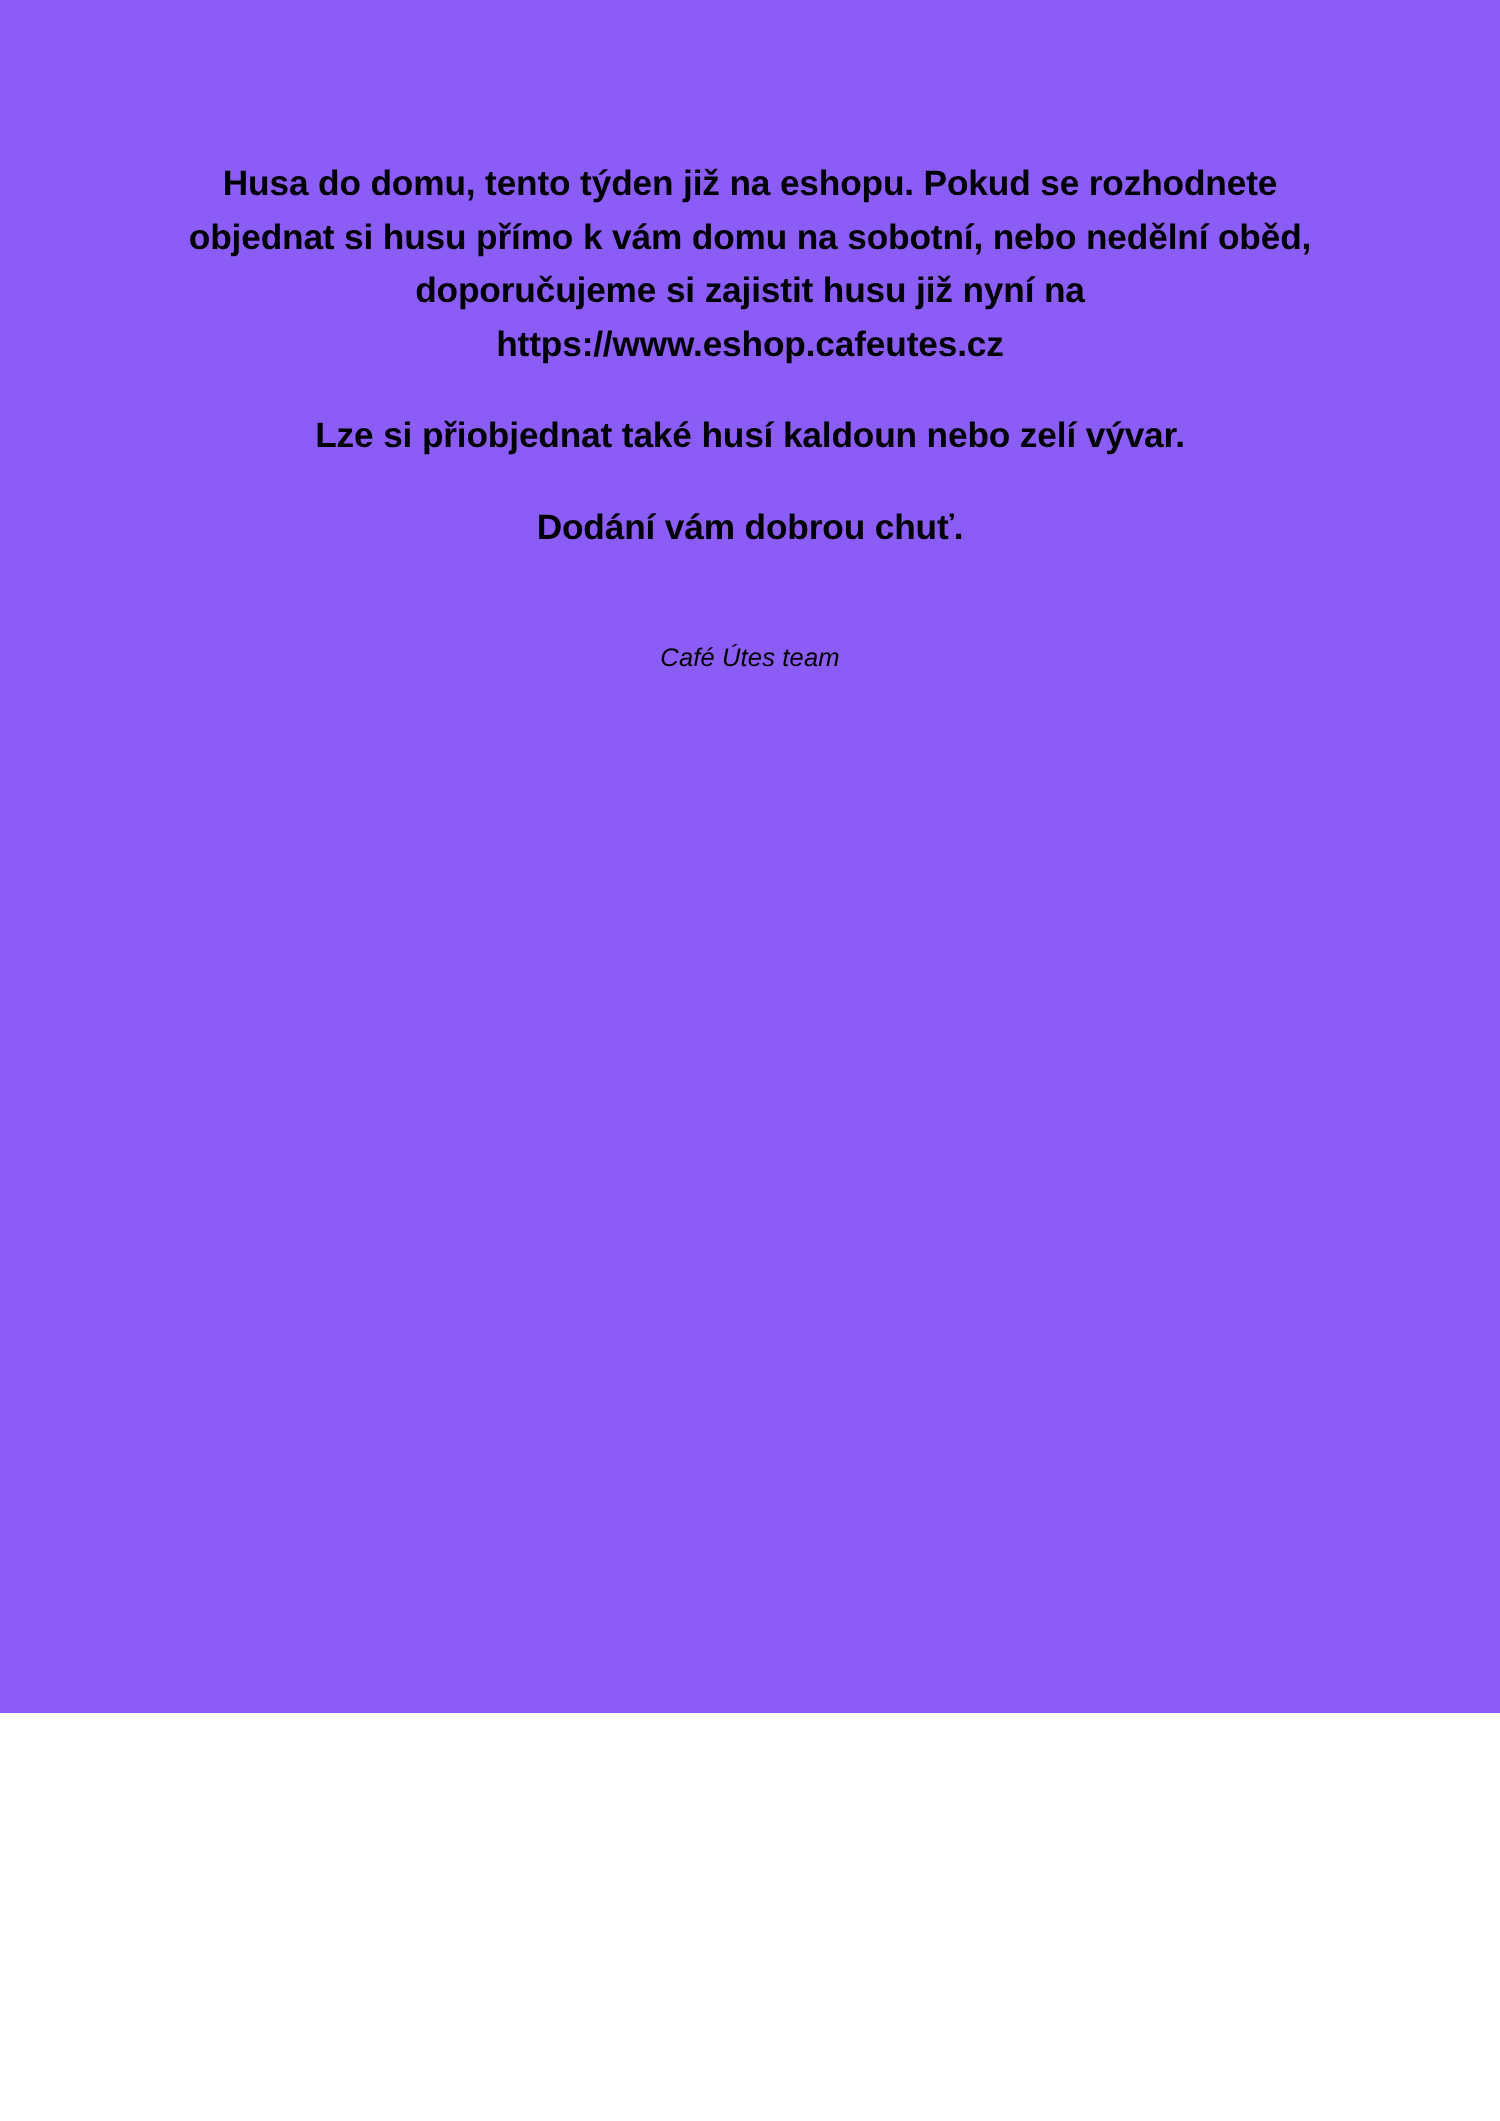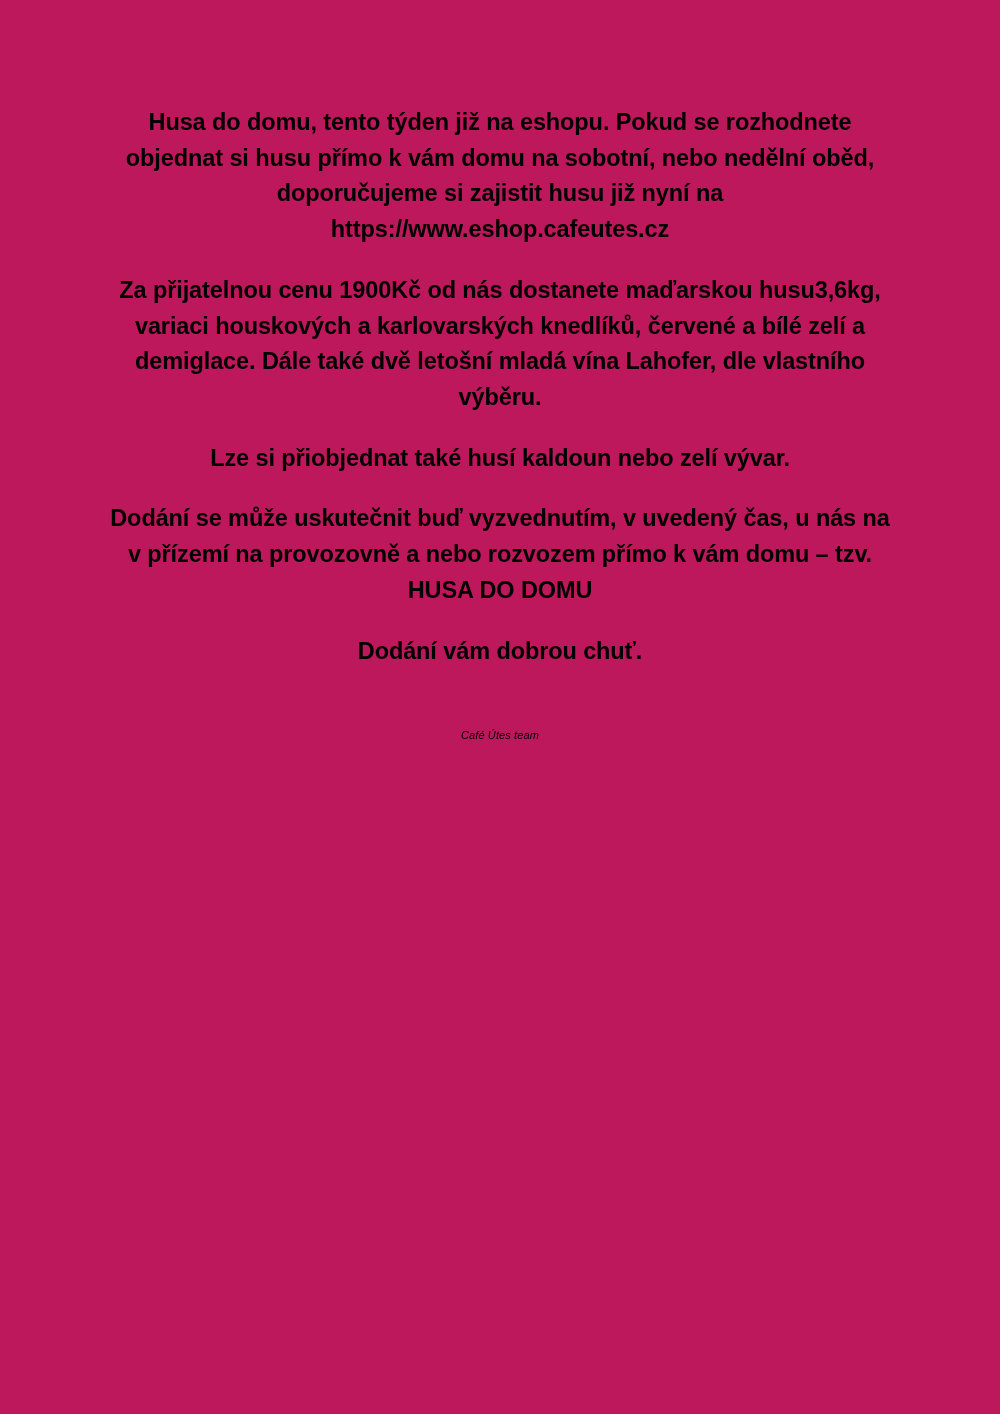--- a/index.html
+++ b/index.html
@@ -10,24 +10,24 @@
   body {
     width: 1000px;
     height: 1414px;
     font-family: "Liberation Sans", sans-serif;
     color: #000000;
     -webkit-font-smoothing: antialiased;
   }
   .page {
     position: relative;
     width: 1000px;
-    height: 1414px;
+    height: 1142px;
     box-sizing: border-box;
     padding: 105px 110px 0 110px;
-    background: #be185d;
+    background: #8b5cf6;
   }
   .doc-body {
     width: 780px;
     margin: 0 auto;
   }
   p.para {
     margin: 0 0 0 0;
     text-align: center;
     font-weight: bold;
     font-size: 23.5px;
@@ -35,36 +35,34 @@
     letter-spacing: -0.1px;
   }
   .para + .para {
     margin-top: 25px;
   }
   .signature {
     margin-top: 60px;
     text-align: center;
     font-style: italic;
     font-weight: normal;
-    font-size: 11px;
+    font-size: 17px;
     letter-spacing: 0.1px;
   }
 </style>
 </head>
 <body>
 
 <div class="page">
   <div class="doc-body">
 
     <p class="para">Husa do domu,  tento týden již  na eshopu.  Pokud se rozhodnete objednat si husu přímo k vám domu na sobotní, nebo nedělní oběd, doporučujeme si zajistit   husu  již nyní na https://www.eshop.cafeutes.cz</p>
 
-    <p class="para">Za přijatelnou  cenu 1900Kč od nás dostanete maďarskou husu3,6kg, variaci houskových a karlovarských knedlíků, červené a bílé zelí a demiglace. Dále také dvě letošní  mladá vína Lahofer, dle vlastního výběru.</p>
 
     <p class="para">Lze si přiobjednat  také husí kaldoun nebo zelí vývar.</p>
 
-    <p class="para">Dodání se může uskutečnit  buď vyzvednutím, v uvedený čas, u nás na v přízemí na provozovně  a nebo rozvozem přímo k vám domu – tzv. HUSA DO DOMU</p>
 
     <p class="para">Dodání vám dobrou chuť.</p>
 
     <p class="signature">Café Útes team</p>
 
   </div>
 </div>
 
 </body></html>

